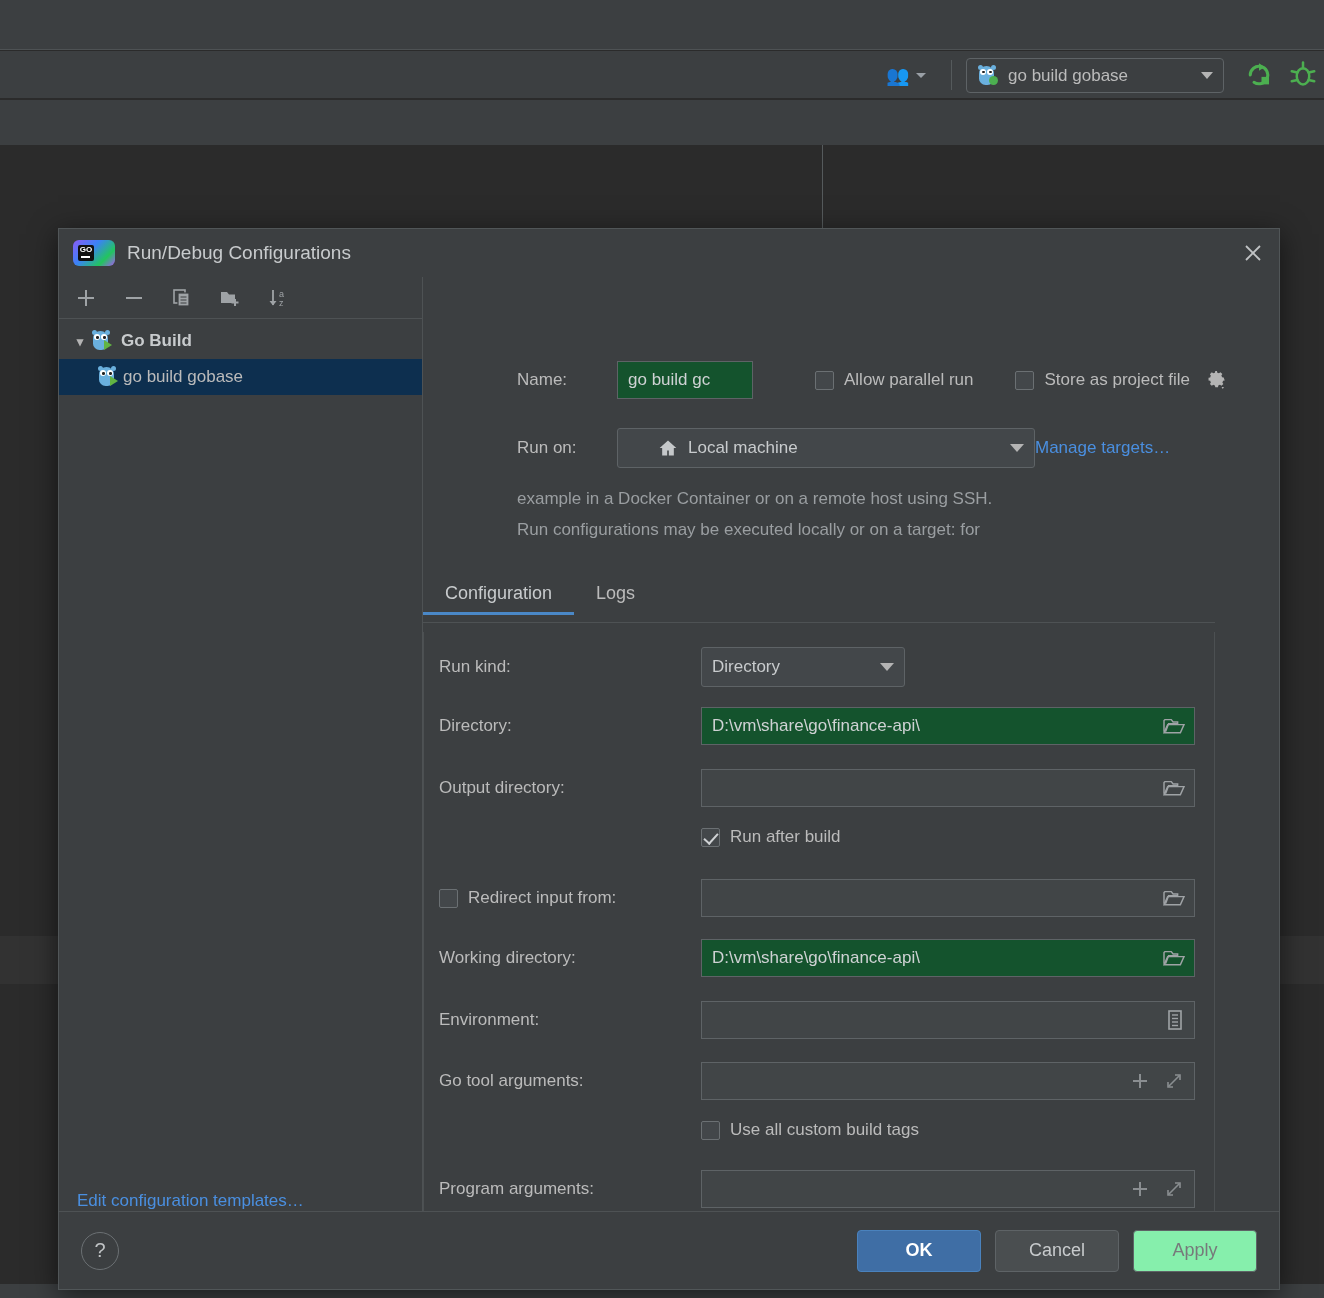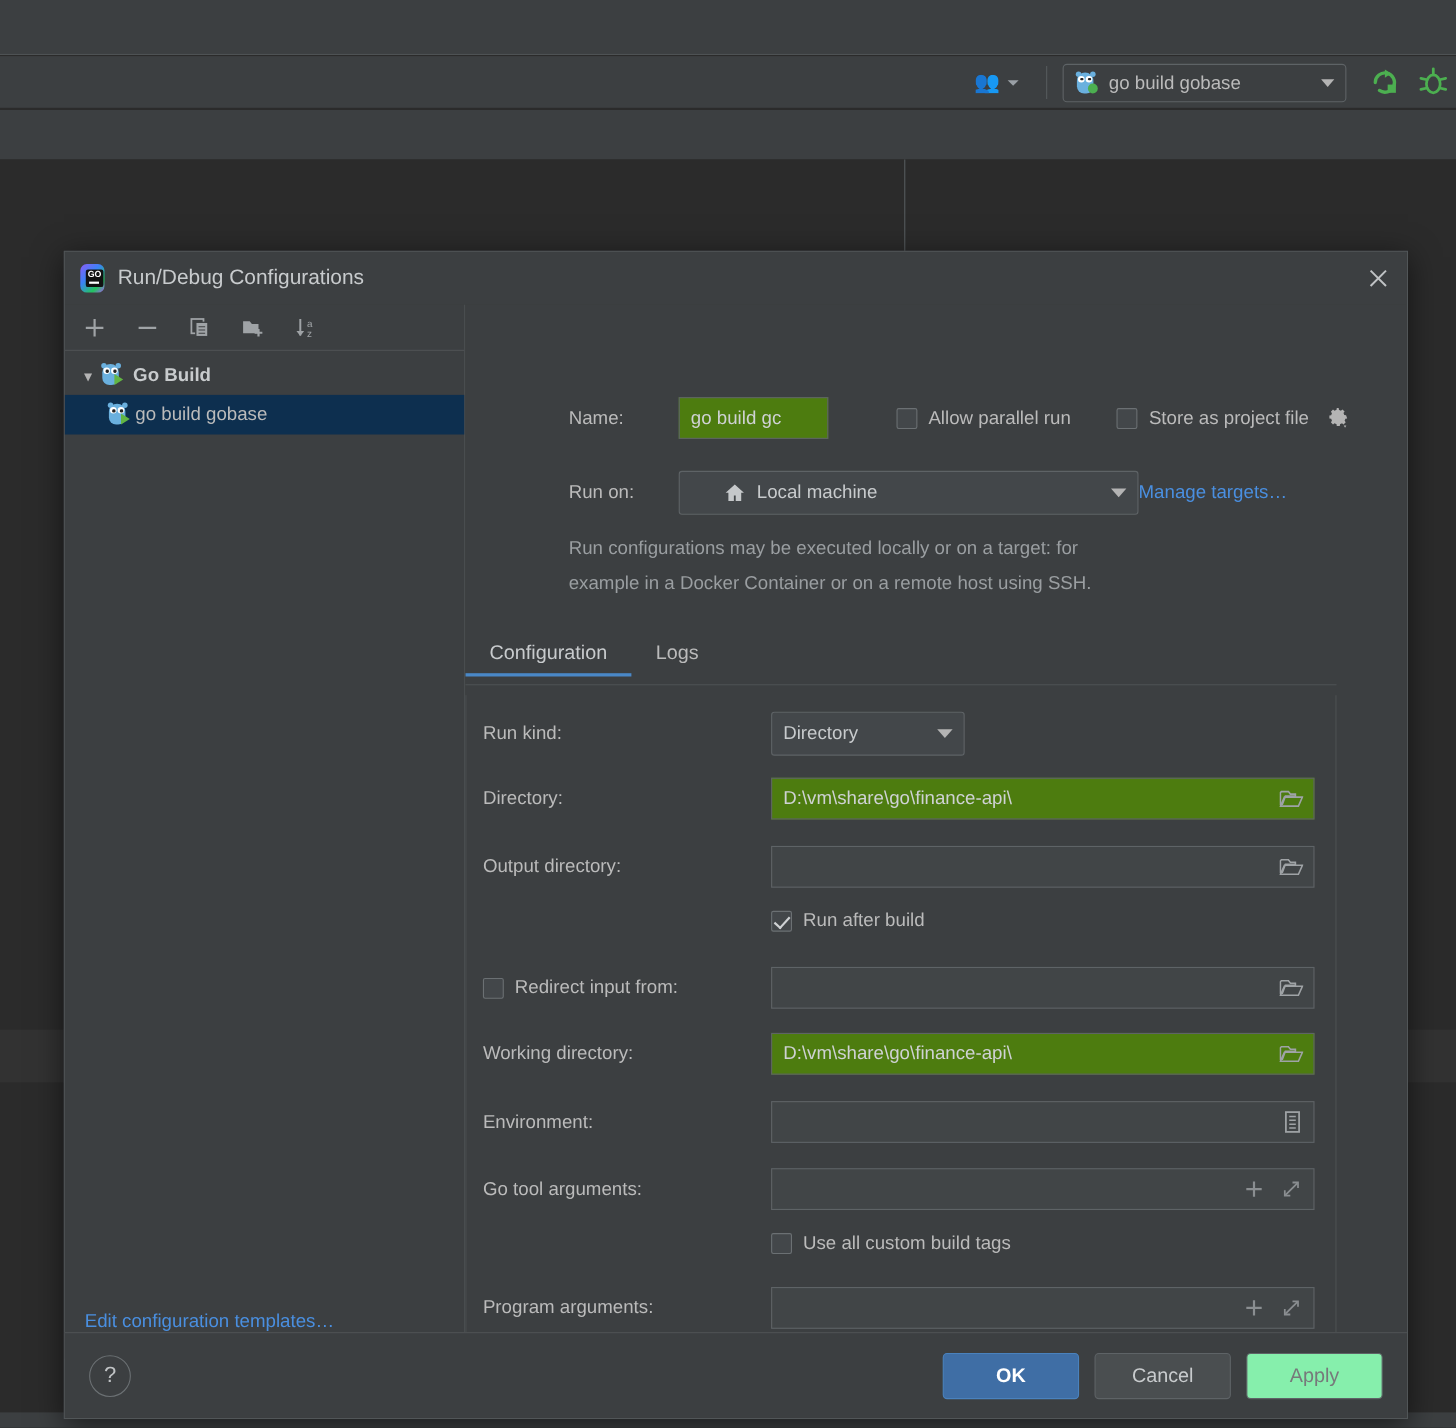--- a/index.html
+++ b/index.html
@@ -103,21 +103,21 @@
   
   .dialog {
     position: absolute; left: 58px; top: 228px; width: 1222px; height: 1062px;
     background: #3c3f41; border: 1px solid #515658;
     box-shadow: 0 6px 26px rgba(0,0,0,.55);
   }
   .dlg-titlebar {
     position: relative; height: 48px; background: #3c3f41;
     display: flex; align-items: center; padding: 0 14px 0 14px;
   }
-  .dlg-title-icon { width: 22px; height: 26px; position: relative; flex: none; margin-right: 12px; border-radius: 12px; }
+  .dlg-title-icon { width: 42px; height: 26px; position: relative; flex: none; margin-right: 12px; border-radius: 12px; }
   .dlg-title-icon .blob {
     position: absolute; inset: 0; border-radius: 6px;
     background: linear-gradient(135deg,#8b5cf6 0%, #3b82f6 40%, #22c55e 75%, #a855f7 100%);
   }
   .dlg-title-icon .sq {
     position: absolute; left: 5px; top: 5px; width: 16px; height: 16px; background: #111; border-radius: 2px;
     color: #fff; font-size: 8px; font-weight: bold; text-align: center; line-height: 10px;
   }
   .dlg-title-icon .sq .bar {
     position: absolute; left: 3px; bottom: 3px; width: 9px; height: 2px; background: #fff;
@@ -155,21 +155,21 @@
   }
   .tree-indent { width: 28px; flex: none; }
   .edit-templates {
     color: #4a8fe0; font-size: 17px; padding: 0 0 24px 18px; cursor: pointer;
   }
 
   
   .right-panel { flex: 1; position: relative; background: #3c3f41; overflow: hidden; }
   .lbl { color: #bbbbbb; font-size: 17px; white-space: nowrap; }
   .txtfield {
-    background: #4d7c0f; border: 1px solid #5e6366; color: #cfd2d4;
+    background: #14532d; border: 1px solid #5e6366; color: #cfd2d4;
     font-size: 17px; height: 38px; display: flex; align-items: center; padding: 0 10px;
   }
   .txtfield.ro { background: #414547; }
   .chk {
     width: 19px; height: 19px; border: 1px solid #6b7073; background: #43474a;
     border-radius: 2px; position: relative; flex: none; cursor: pointer;
   }
   .chk.checked::after {
     content: ""; position: absolute; left: 5px; top: 1px; width: 6px; height: 12px;
     border: solid #cfd2d4; border-width: 0 2px 2px 0; transform: rotate(42deg);
@@ -397,34 +397,34 @@
                   <path fill="#c5c8ca" d="M12 3L2 12h3v9h6v-6h2v6h6v-9h3z"></path>
                 </svg>
             </span>
             <span>Local machine</span>
             <span class="caret"></span>
           </span>
           <span class="link" style="">Manage targets…</span>
         </div>
 
         <div style="position:absolute; left:94px; top:206px; width:660px; color:#9a9ea1; font-size:17px; line-height:31px;">
+          <div>example in a Docker Container or on a remote host using SSH.</div>
           <div>Run configurations may be executed locally or on a target: for</div>
-          <div>example in a Docker Container or on a remote host using SSH.</div>
         </div>
 
         <div style="position:absolute; left:0px; top:302px; width:792px; height:44px; border-bottom:1px solid #4e5254; display:flex; align-items:flex-start;text-align:right;">
           <div class="tab active">Configuration</div>
           <div class="tab">Logs</div>
         </div>
 
         <div style="position:absolute; left:0px; top:355px; width:792px; height:612px; border:1px solid #4c5052; border-top:none;"></div>
 
         <div class="frow" style="left:16px; top:370px;">
           <span class="lbl" style="width:262px">Run kind:</span>
-          <span class="combo" style="width:176px;">
+          <span class="combo" style="width:204px;">
             <span>Directory</span>
             <span class="caret"></span>
           </span>
         </div>
 
         <div class="frow" style="left:16px; top:430px;">
           <span class="lbl" style="width:262px">Directory:</span>
           <span class="field-wrap" style="width:494px;">
             <span class="txtfield" style="width:494px;">D:\vm\share\go\finance-api\</span>
             <span class="fld-btn" style="right:10px;">

